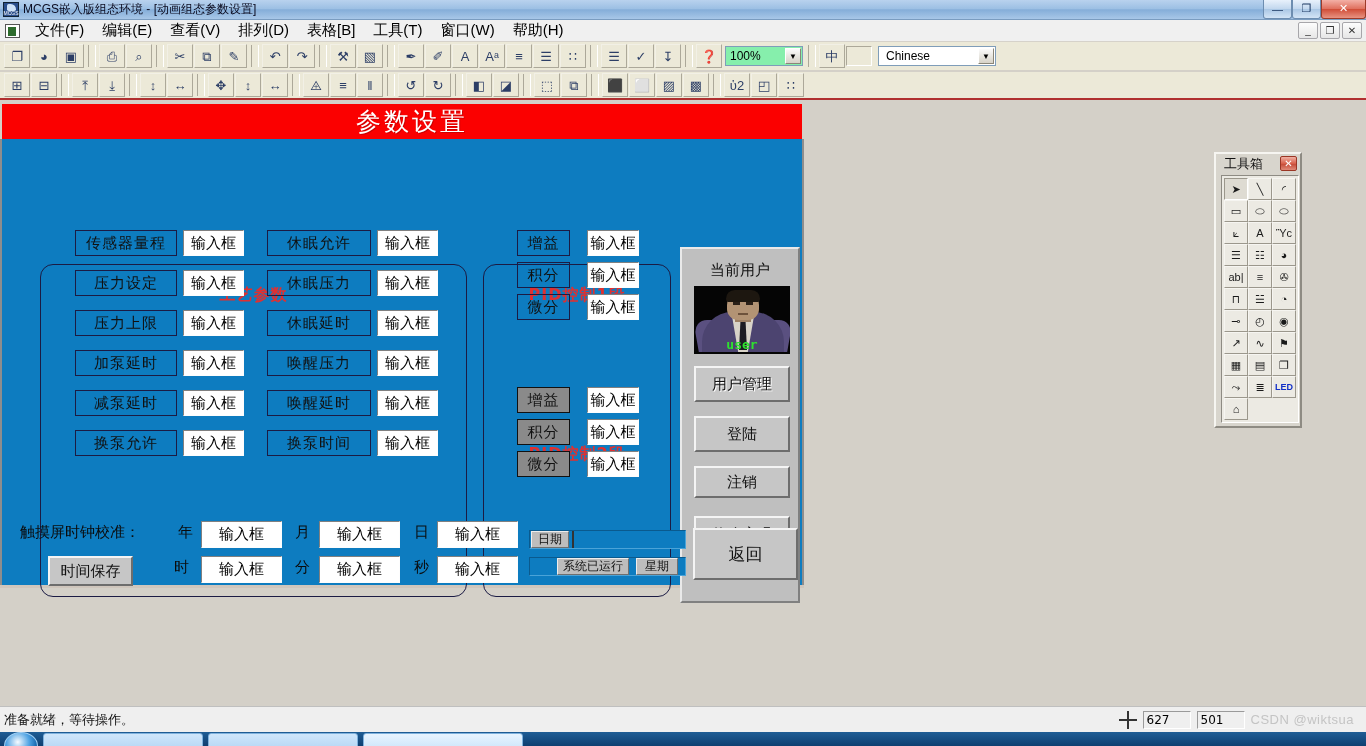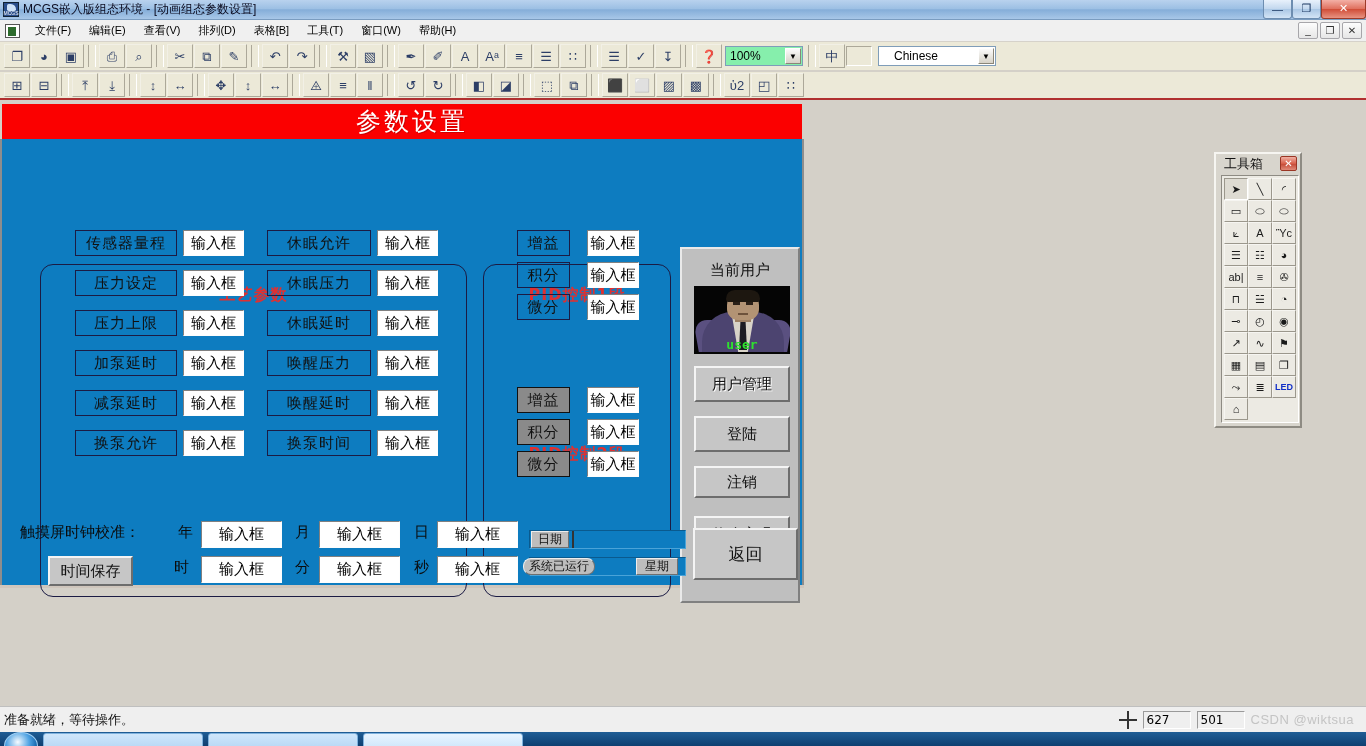--- a/index.html
+++ b/index.html
@@ -50,21 +50,21 @@
     position:absolute; left:0; top:20px; width:1366px; height:22px;
     background:#f0f0f0; border-bottom:1px solid #d6d2ca;
     display:flex; align-items:center;
   }
   .menu-doc-icon{
     width:15px;height:14px;margin:0 6px 0 5px;background:#fff;border:1px solid #555;
     position:relative;
   }
   .menu-doc-icon::after{content:"";position:absolute;left:2px;top:2px;width:8px;height:9px;background:#2d6b2d;}
   .menu-item {
-    padding:2px 9px; font-size:11px; color:#000; white-space:nowrap; cursor:default;
+    padding:2px 9px; font-size:15px; color:#000; white-space:nowrap; cursor:default;
   }
   .mdi-btns { margin-left:auto; display:flex; margin-right:4px; }
   .mdi-btn {
     width:20px;height:17px; margin-left:2px; font-size:10px; color:#333;
     background:linear-gradient(to bottom,#fdfdfd,#e6e6e6);
     border:1px solid #a7a6aa; border-radius:2px;
     display:flex;align-items:center;justify-content:center;
   }
 
   
@@ -88,21 +88,21 @@
     position:relative;
   }
   .zoom-combo .arrow{
     position:absolute; right:1px; top:1px; width:16px;height:16px;
     background:linear-gradient(to bottom,#fbfbfb,#d7d3c8);
     border:1px solid #fff; border-right-color:#8a8678; border-bottom-color:#8a8678;
     display:flex;align-items:center;justify-content:center;font-size:8px;
   }
   .lang-combo {
     width:118px;height:20px;background:#fff;border:1px solid #7f9db9;
-    display:flex;align-items:center;margin-left:6px;font-size:12px;padding-left:15px;
+    display:flex;align-items:center;margin-left:6px;font-size:12px;padding-left:7px;
     position:relative;
   }
   .lang-combo .arrow{
     position:absolute; right:1px; top:1px; width:16px;height:16px;
     background:linear-gradient(to bottom,#fbfbfb,#d7d3c8);
     border:1px solid #fff; border-right-color:#8a8678; border-bottom-color:#8a8678;
     display:flex;align-items:center;justify-content:center;font-size:8px;
   }
   .blank-box{width:26px;height:20px;background:#ece9d8;border:1px solid #aca899;border-right-color:#fff;border-bottom-color:#fff;}
 
@@ -607,21 +607,21 @@
         <div class="clabel" style="left:293px; top:419px;">分</div>
         <div class="ibox" style="left:317px; top:417px; width:81px; height:27px;">输入框</div>
         <div class="clabel" style="left:412px; top:419px;">秒</div>
         <div class="ibox" style="left:435px; top:417px; width:81px; height:27px;">输入框</div>
 
         <div class="sunk-field" style="left:527px; top:391px; width:157px; height:19px;"></div>
         <div class="gtag" style="left:529px; top:392px; width:38px; height:17px;">日期</div>
         <div class="caret" style="left:570px; top:392px; height:17px;"></div>
 
         <div class="sunk-field" style="left:527px; top:418px; width:157px; height:19px;"></div>
-        <div class="gtag" style="left:521px; top:419px; width:72px; height:17px;border-radius:8px;">系统已运行</div>
+        <div class="gtag" style="left:555px; top:419px; width:72px; height:17px;">系统已运行</div>
         <div class="gtag" style="left:634px; top:419px; width:42px; height:17px;">星期</div>
 
         <div class="ubtn" style="left:691px; top:389px; width:105px; height:52px; font-size:17px;">返回</div>
       </div>
     </div>
 
     <div class="toolbox" style="top:48px;">
       <div class="tbx-head">
         <div class="tbx-title">工具箱</div>
         <div class="tbx-close">✕</div>

